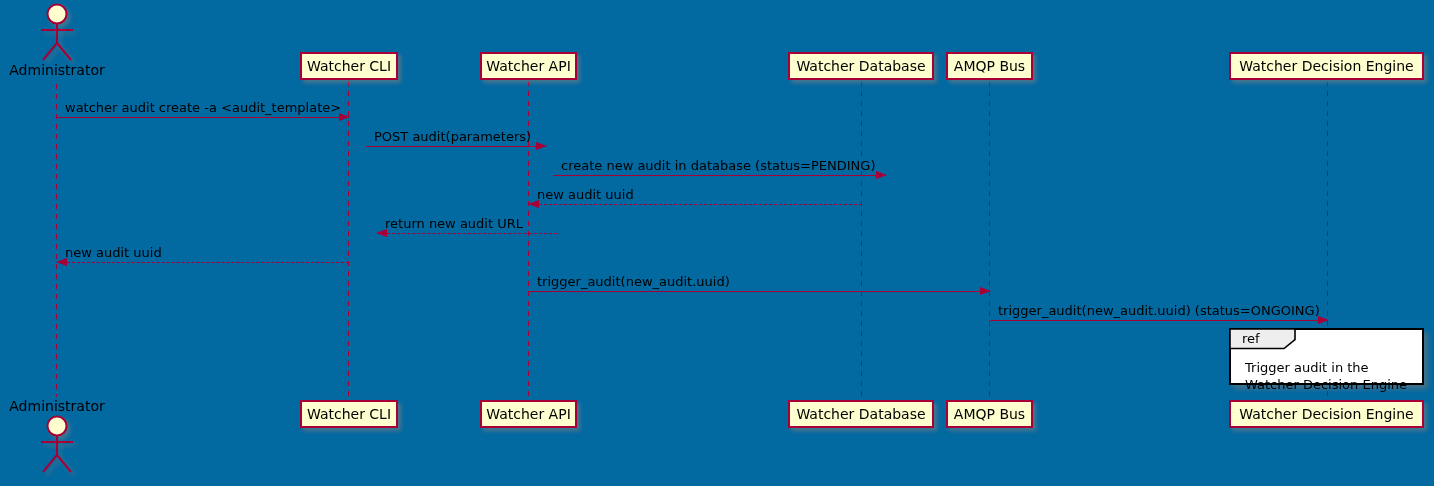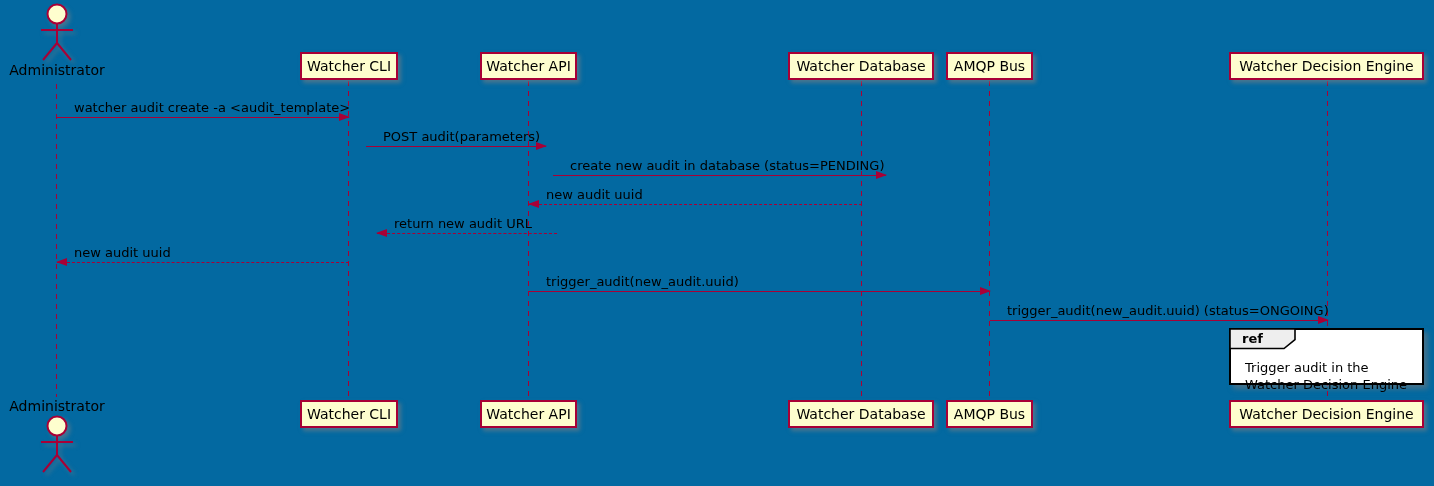--- a/index.html
+++ b/index.html
@@ -26,32 +26,32 @@
     display:flex;align-items:center;justify-content:center;
     font-size:14px;white-space:nowrap;z-index:3;
     box-shadow:3px 3px 4px rgba(130,130,130,0.55);
   }
   
   .actor-figure{position:absolute;z-index:3;filter:drop-shadow(3px 3px 2px rgba(130,130,130,0.5));}
   .actor-label{position:absolute;width:140px;text-align:center;font-size:14px;white-space:nowrap;z-index:3;}
   
   .message{position:absolute;height:0;border-top:1px solid var(--crimson);z-index:2;}
   .message.dashed{border-top-style:dashed;}
-  .msg-label{position:absolute;top:-18px;left:17px;font-size:13px;white-space:nowrap;}
+  .msg-label{position:absolute;top:-18px;left:8px;font-size:13px;white-space:nowrap;}
   .msg-head{position:absolute;width:0;height:0;border-top:4.5px solid transparent;border-bottom:4.5px solid transparent;}
   .head-right{right:-1px;top:-5px;border-left:11px solid var(--crimson);}
   .head-left{left:-1px;top:-5px;border-right:11px solid var(--crimson);}
   
   .refbox{
     position:absolute;left:1229px;top:328px;width:195px;height:57px;box-sizing:border-box;
     background:#ffffff;border:2px solid #000000;z-index:4;
     box-shadow:4px 4px 5px rgba(120,120,120,0.55);
   }
   .ref-header{position:absolute;left:-2px;top:-2px;}
-  .ref-keyword{position:absolute;left:11px;top:1px;font-size:13px;font-weight:bold;}
+  .ref-keyword{position:absolute;left:11px;top:1px;font-size:13px;font-weight:normal;}
   .ref-body{position:absolute;left:14px;top:17px;font-size:13px;line-height:17px;white-space:nowrap;margin-top:12px;}
 </style>
 </head>
 <body>
 
 <div id="diagram">
 
   <div class="lifeline" style="left:56px;top:84px;height:313px;"></div>
   <div class="lifeline" style="left:348px;top:81px;height:319px;"></div>
   <div class="lifeline" style="left:528px;top:81px;height:319px;"></div>

